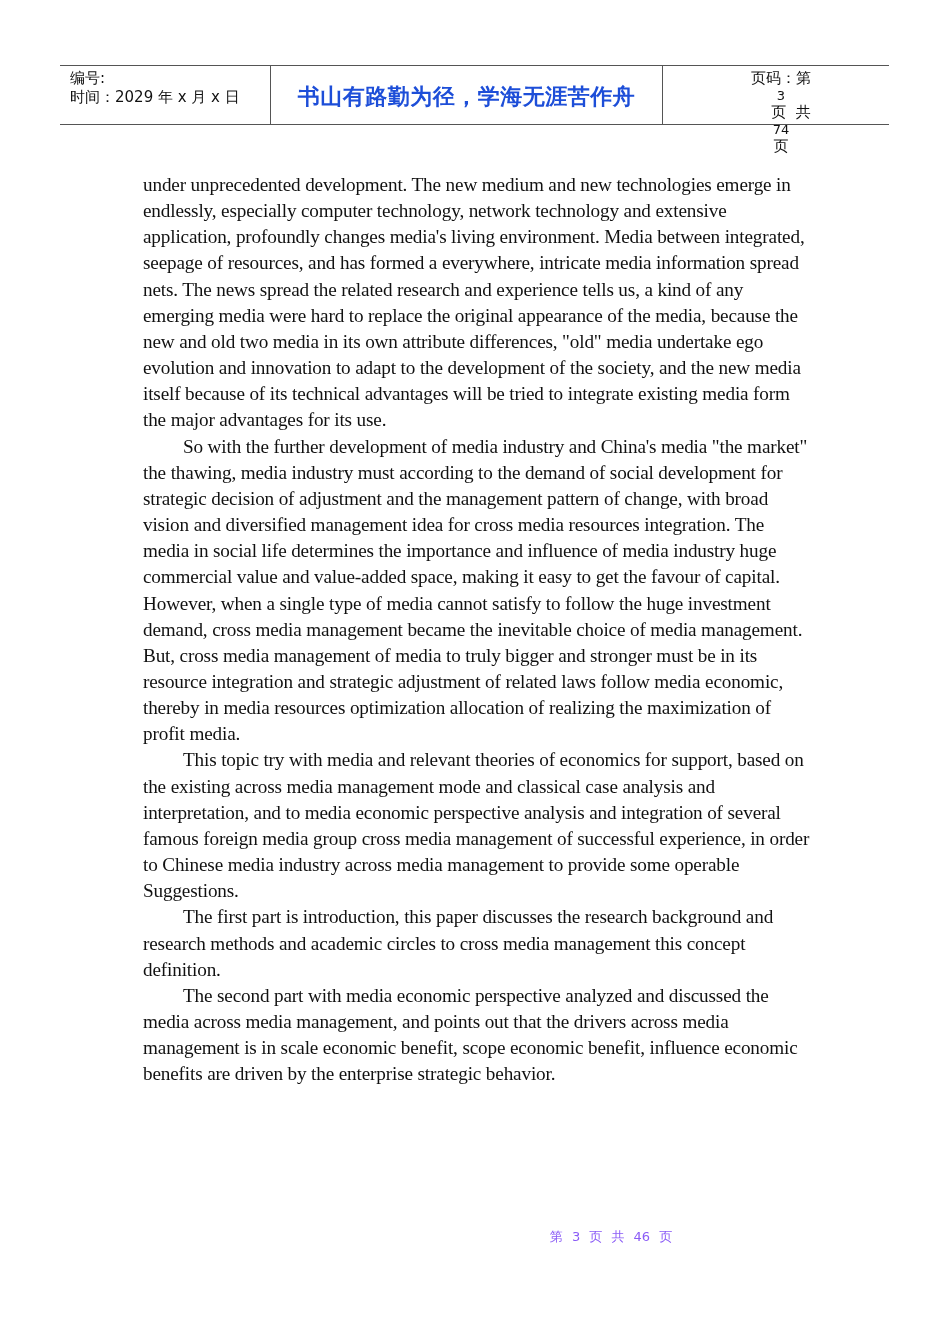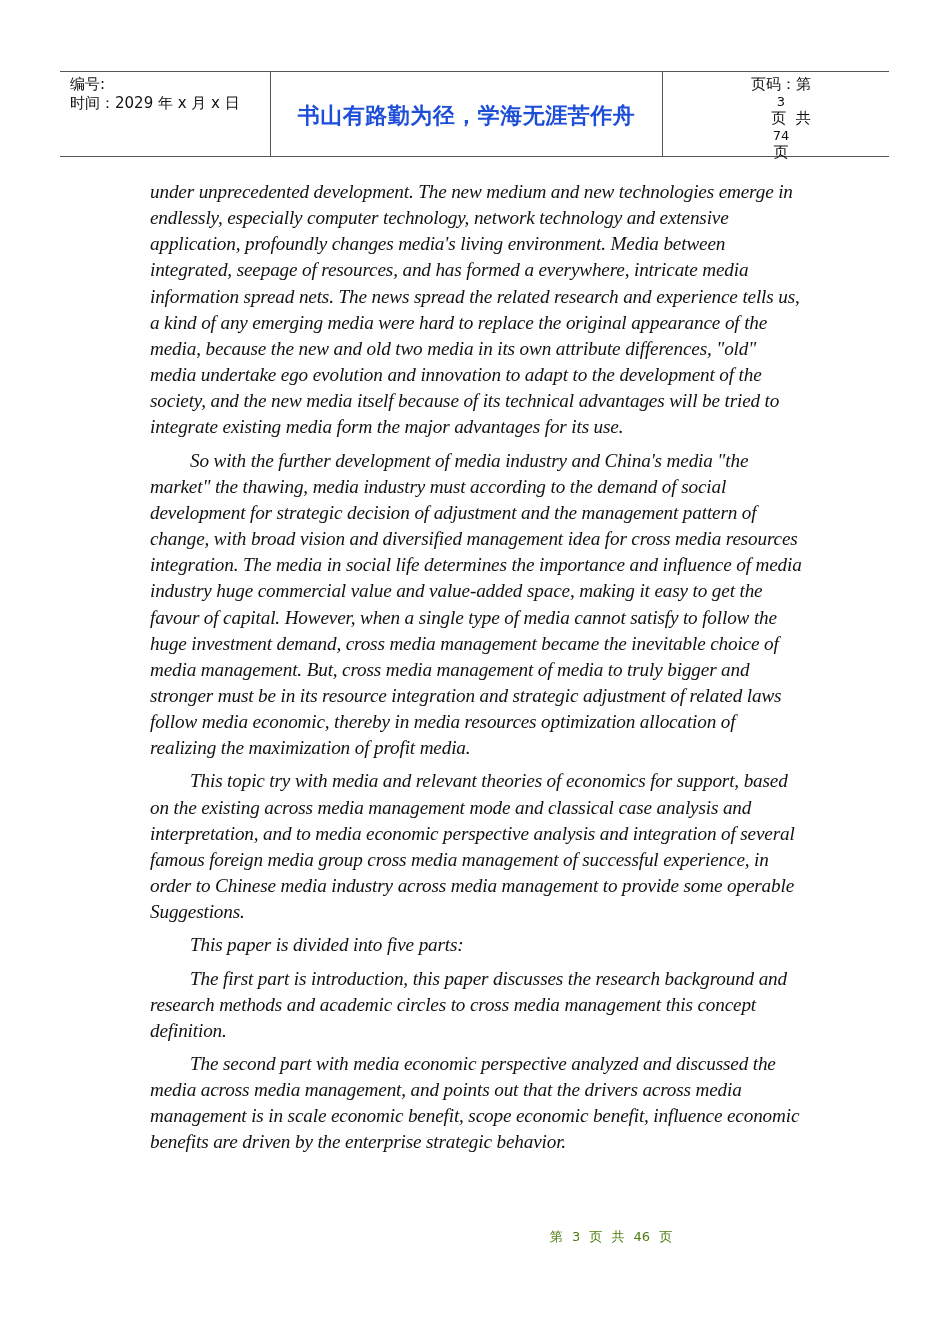--- a/index.html
+++ b/index.html
@@ -11,23 +11,23 @@
       width: 950px;
       height: 1330px;
       position: relative;
       overflow: hidden;
       font-family: "Liberation Serif", serif;
       color: #111111;
     }
     .page-header {
       position: absolute;
       left: 60px;
-      top: 71px;
+      top: 65px;
       width: 829px;
-      height: 86px;
+      height: 60px;
       border-top: 1.5px solid #555555;
       border-bottom: 1.5px solid #555555;
       box-sizing: border-box;
     }
     .hdr-cell {
       position: absolute;
       top: 0;
       bottom: 0;
       box-sizing: border-box;
     }
@@ -72,37 +72,36 @@
     .body-text {
       position: absolute;
       left: 143px;
       top: 172px;
       width: 670px;
       font-size: 19.2px;
       line-height: 26.15px;
       letter-spacing: -0.15px;
     }
     .body-text p {
-      margin: 7px;
+      margin: 0;
       padding: 0;
-      font-style: italic;
     }
     .body-text p.indent {
       text-indent: 40px;
     }
 
     .page-footer {
       position: absolute;
       left: 0;
       width: 950px;
       top: 1228px;
       text-align: center;
       font-family: "DejaVu Sans", "Liberation Sans", sans-serif;
       font-size: 13px;
-      color: #4d7c0f;
+      color: #8b5cf6;
       padding-left: 272px;
       box-sizing: border-box;
       word-spacing: 5px;
     }
   </style>
 </head>
 <body>
 
 <div class="page-header">
   <div class="hdr-cell hdr-left">
@@ -118,20 +117,19 @@
     <span style="white-space:pre;margin-left:20px;">页  共</span>
     <span class="num">74</span>
     <span>页</span>
   </div>
 </div>
 
 <div class="body-text">
   <p>under unprecedented development. The new medium and new technologies emerge in endlessly, especially computer technology, network technology and extensive application, profoundly changes media's living environment. Media between integrated, seepage of resources, and has formed a everywhere, intricate media information spread nets. The news spread the related research and experience tells us, a kind of any emerging media were hard to replace the original appearance of the media, because the new and old two media in its own attribute differences, "old" media undertake ego evolution and innovation to adapt to the development of the society, and the new media itself because of its technical advantages will be tried to integrate existing media form the major advantages for its use.</p>
   <p class="indent">So with the further development of media industry and China's media "the market" the thawing, media industry must according to the demand of social development for strategic decision of adjustment and the management pattern of change, with broad vision and diversified management idea for cross media resources integration. The media in social life determines the importance and influence of media industry huge commercial value and value-added space, making it easy to get the favour of capital. However, when a single type of media cannot satisfy to follow the huge investment demand, cross media management became the inevitable choice of media management. But, cross media management of media to truly bigger and stronger must be in its resource integration and strategic adjustment of related laws follow media economic, thereby in media resources optimization allocation of realizing the maximization of profit media.</p>
   <p class="indent">This topic try with media and relevant theories of economics for support, based on the existing across media management mode and classical case analysis and interpretation, and to media economic perspective analysis and integration of several famous foreign media group cross media management of successful experience, in order to Chinese media industry across media management to provide some operable Suggestions.</p>
-  <p class="indent">This paper is divided into five parts:</p>
   <p class="indent">The first part is introduction, this paper discusses the research background and research methods and academic circles to cross media management this concept definition.</p>
   <p class="indent">The second part with media economic perspective analyzed and discussed the media across media management, and points out that the drivers across media management is in scale economic benefit, scope economic benefit, influence economic benefits are driven by the enterprise strategic behavior.</p>
 </div>
 
 <div class="page-footer">
   <span>第 3 页 共 46 页</span>
 </div>
 
 </body></html>

